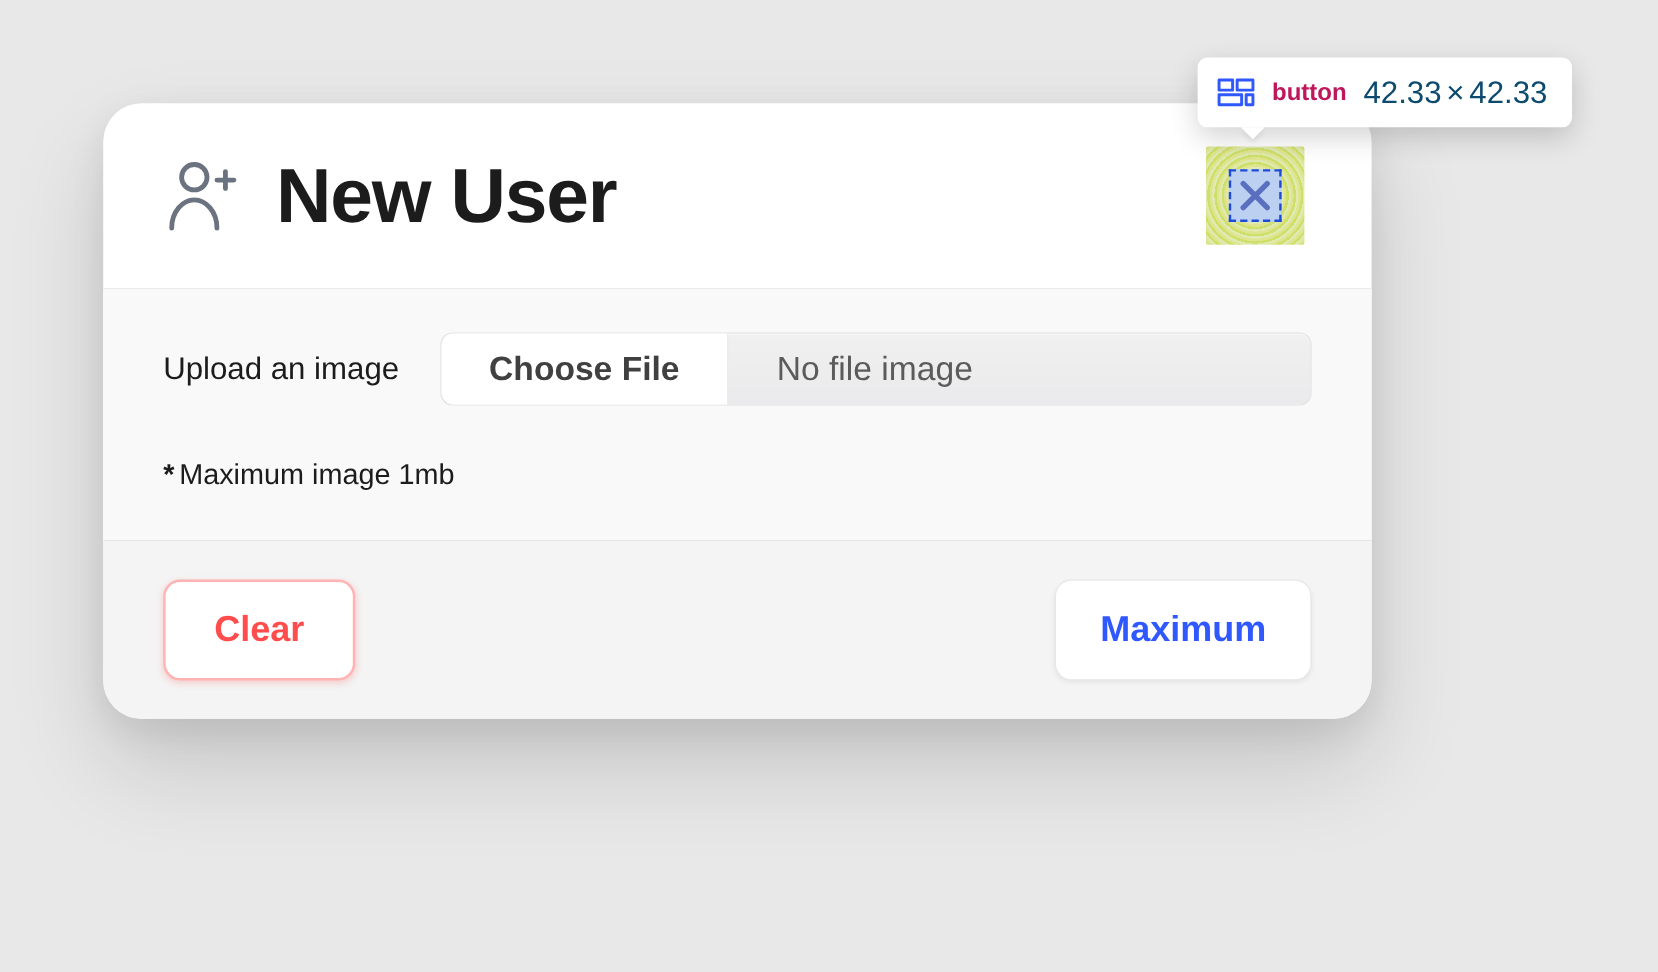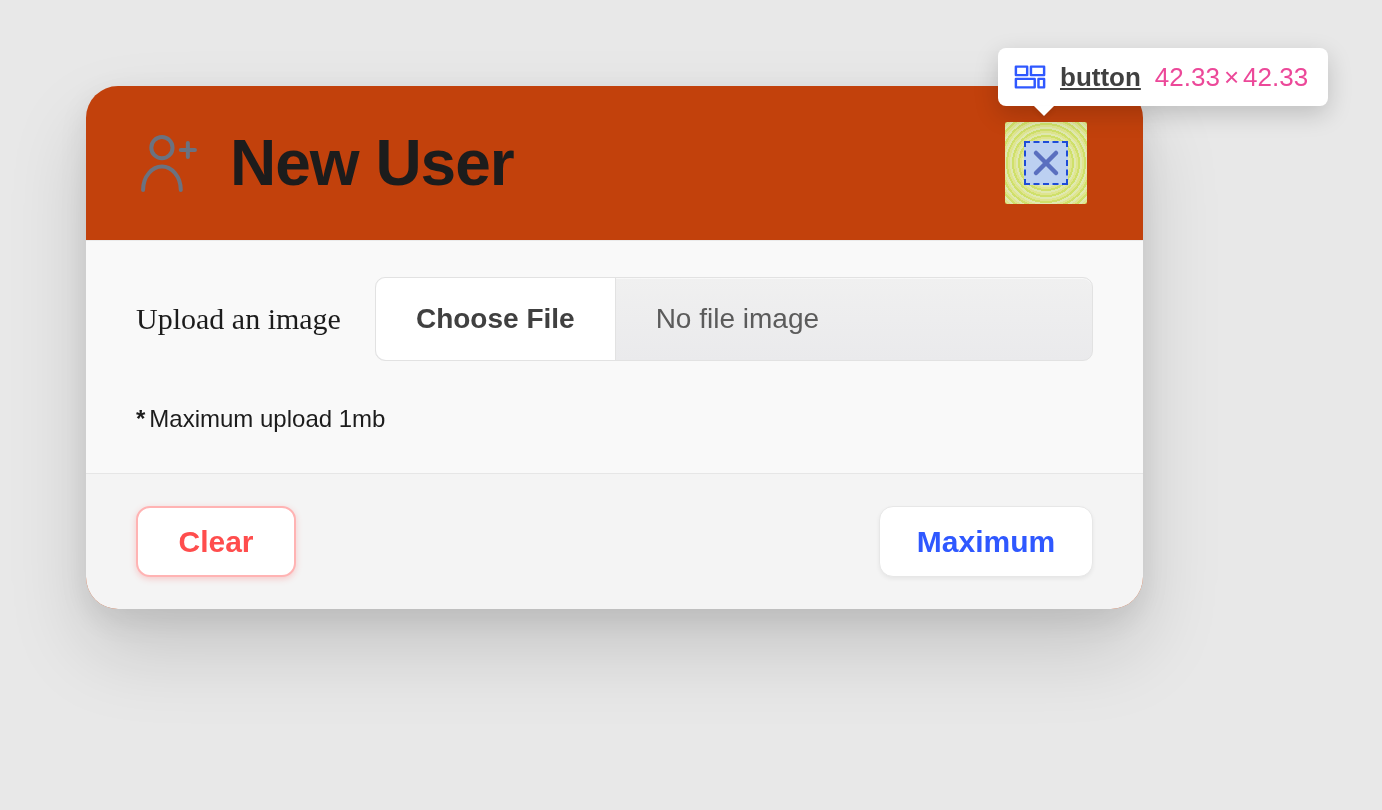--- a/index.html
+++ b/index.html
@@ -11,21 +11,21 @@
     overflow: hidden;
     position: relative;
   }
 
   .modal {
     position: absolute;
     left: 86px;
     top: 86px;
     width: 1057px;
     border-radius: 32px;
-    background: #c2410c;
+    background: #ffffff;
     box-shadow: 0 40px 80px rgba(0,0,0,0.15), 0 10px 30px rgba(0,0,0,0.08);
     overflow: visible;
   }
 
   
   .modal-header {
     display: flex;
     align-items: center;
     gap: 28px;
     padding: 40px 50px 40px 50px;
@@ -86,32 +86,31 @@
     background: #f9f9f9;
     padding: 36px 50px 40px 50px;
     border-top: 1px solid #ebebeb;
   }
   .upload-row {
     display: flex;
     align-items: center;
     gap: 34px;
   }
   .upload-label {
-    font-size: 30px;
-    color: #1c1c1c;
-    font-family: Liberation Serif, serif;
+    font-size: 26px;
+    color: #1c1c1c;
   }
   .file-input-wrap {
     flex: 1;
     display: flex;
     align-items: stretch;
     background: linear-gradient(#f0f0f0,#eaeaec);
     border: 1px solid #e2e2e2;
     border-radius: 10px;
-    height: 84px;
+    height: 61px;
     box-shadow: inset 0 1px 0 rgba(255,255,255,0.5);
   }
   .choose-file-btn {
     background: #ffffff;
     border: none;
     border-right: 1px solid #e2e2e2;
     border-radius: 10px 0 0 10px;
     padding: 0 40px;
     font-size: 28px;
     font-weight: 700;
@@ -141,21 +140,21 @@
     border-top: 1px solid #e6e6e6;
     border-radius: 0 0 32px 32px;
     padding: 32px 50px;
     display: flex;
     align-items: center;
     gap: 24px;
   }
   .footer-spacer { flex: 1; }
 
   .btn {
-    height: 71px;
+    height: 84px;
     padding: 0 36px;
     font-size: 30px;
     font-weight: 700;
     border-radius: 14px;
     background: #ffffff;
     border: 1px solid #e7e7e7;
     box-shadow: 0 2px 4px rgba(0,0,0,0.06);
     cursor: pointer;
     display: flex;
     align-items: center;
@@ -203,27 +202,26 @@
     filter: drop-shadow(0 3px 2px rgba(0,0,0,0.08));
   }
   .tooltip-icon svg {
     width: 32px; height: 26px; display: block;
     fill: none;
     stroke: #2f58ff;
     stroke-width: 2.6;
     stroke-linejoin: round;
   }
   .tooltip-label {
-    color: #404040;
-    font-size: 26px;
+    color: #be185d;
+    font-size: 20px;
     font-weight: 700;
-    text-decoration: underline;
   }
   .tooltip-dims {
-    color: #ec4899;
+    color: #0c4a6e;
     font-size: 26px;
   }
   .tooltip-dims .times {
     margin: 0 4px;
   }
 </style>
 </head>
 <body>
 
 <div class="devtools-tooltip">
@@ -266,21 +264,21 @@
 
   <div class="modal-body">
     <div class="upload-row">
       <span class="upload-label">Upload an image</span>
       <div class="file-input-wrap">
         <button class="choose-file-btn">Choose File</button>
         <span class="file-status">No file image</span>
       </div>
     </div>
     <div class="hint">
-      <span class="asterisk">*</span><span>Maximum upload 1mb</span>
+      <span class="asterisk">*</span><span>Maximum image 1mb</span>
     </div>
   </div>
 
   <div class="modal-footer">
     <button class="btn btn-clear">Clear</button>
     <div class="footer-spacer"></div>
     <button class="btn btn-confirm">Maximum</button>
   </div>
 
 </div>

